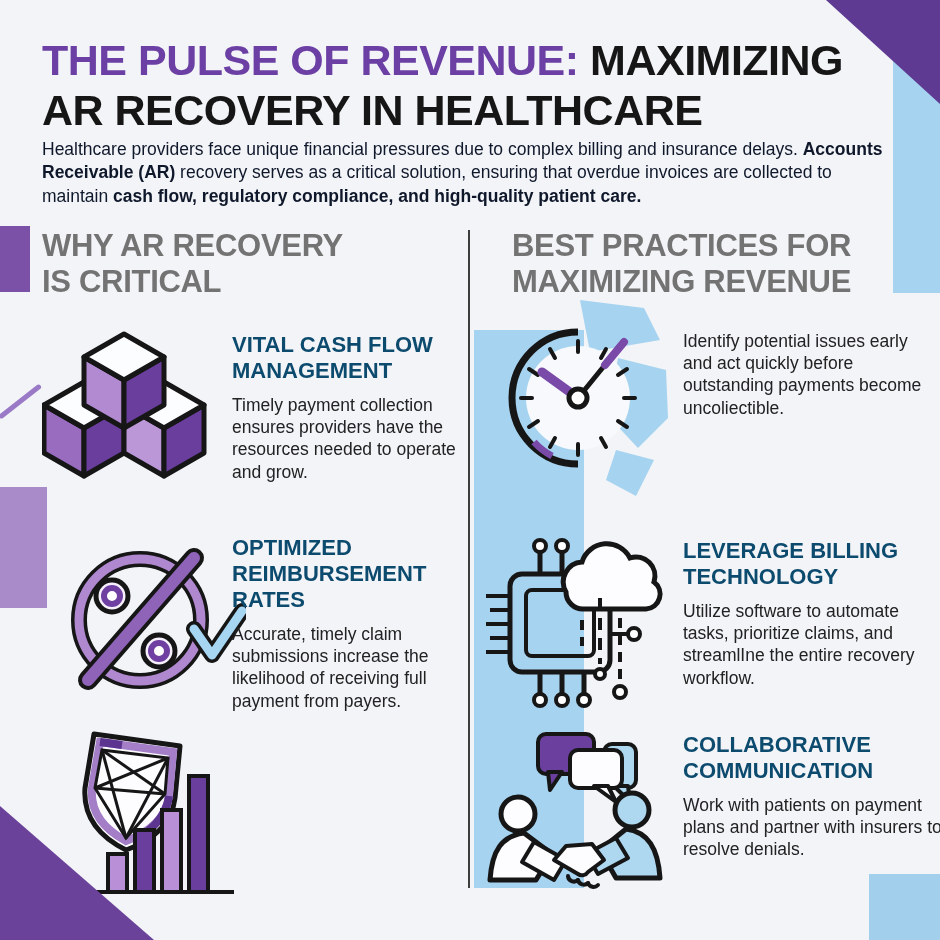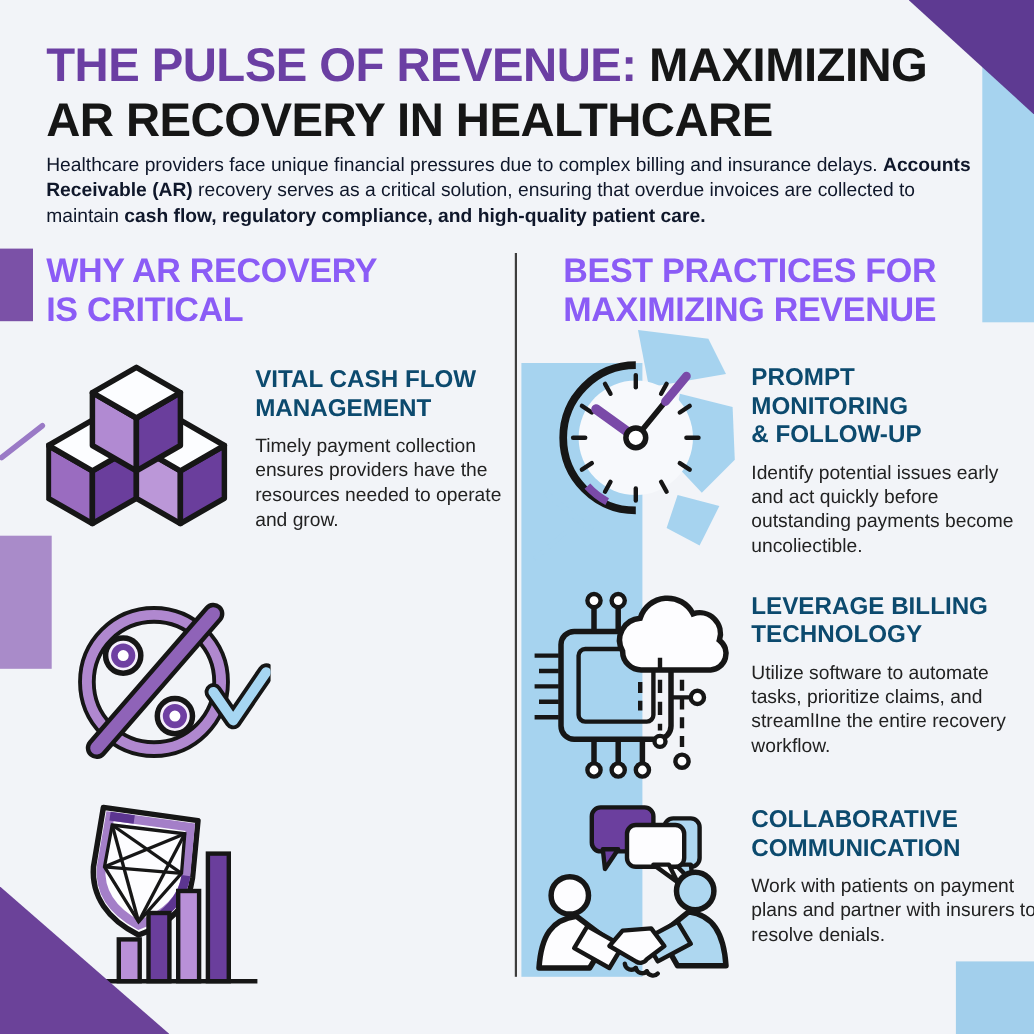--- a/index.html
+++ b/index.html
@@ -25,21 +25,21 @@
 
   h1.title { position:absolute; left:42px; top:36px; width:830px;
              font-size:43px; line-height:1.16; font-weight:700; letter-spacing:-0.5px; color:#161616; }
   h1.title .accent { color:#6b3fa3; }
 
   .intro { position:absolute; left:42px; top:138px; width:845px;
            font-size:17.5px; line-height:1.34; color:#0f172a; }
   .intro b { font-weight:700; }
 
   .col-heading { position:absolute; font-size:31px; font-weight:700; line-height:1.16;
-                 letter-spacing:-0.3px; color:#8b5cf6; white-space:pre-line; z-index:2; }
+                 letter-spacing:-0.3px; color:#737373; white-space:pre-line; z-index:2; }
   .col-heading.left  { left:42px;  top:228px; }
   .col-heading.right { left:512px; top:228px; }
 
   .item-text { position:absolute; z-index:2; }
   .item-title { font-size:22px; font-weight:700; line-height:1.18; color:#0c4a6e;
                 white-space:pre-line; margin-bottom:10px; }
   .item-body  { font-size:17.5px; line-height:1.27; color:#222; }
 
   .icon-svg { position:absolute; z-index:2; }
 </style>
@@ -196,25 +196,28 @@
     <path d="M86,148 a6,6 0 0 0 10,4" fill="none" stroke="#161616" stroke-width="4" stroke-linecap="round"></path>
     <path d="M96,152 a6,6 0 0 0 10,3" fill="none" stroke="#161616" stroke-width="4" stroke-linecap="round"></path>
     <path d="M106,155 a6,6 0 0 0 10,2" fill="none" stroke="#161616" stroke-width="4" stroke-linecap="round"></path>
   </svg>
 
   <div class="item-text" style="left:232px;top:332px;width:232px">
     <div class="item-title">VITAL CASH FLOW
 MANAGEMENT</div>
     <div class="item-body">Timely payment collection ensures providers have the resources needed to operate and grow.</div>
   </div>
+  <div class="item-text" style="left:232px;top:535px;width:232px">
+    <div class="item-title">OPTIMIZED
+REIMBURSEMENT
+RATES</div>
+    <div class="item-body">Accurate, timely claim submissions increase the likelihood of receiving full payment from payers.</div>
+  </div>
 
   <div class="item-text" style="left:683px;top:330px;width:256px">
-    <div class="item-title">PROMPT
-MONITORING
-&amp; FOLLOW-UP</div>
     <div class="item-body">Identify potential issues early and act quickly before outstanding payments become uncoliectible.</div>
   </div>
   <div class="item-text" style="left:683px;top:538px;width:262px">
     <div class="item-title">LEVERAGE BILLING
 TECHNOLOGY</div>
     <div class="item-body">Utilize software to automate tasks, prioritize claims, and streamlIne the entire recovery workflow.</div>
   </div>
   <div class="item-text" style="left:683px;top:732px;width:262px">
     <div class="item-title">COLLABORATIVE
 COMMUNICATION</div>

